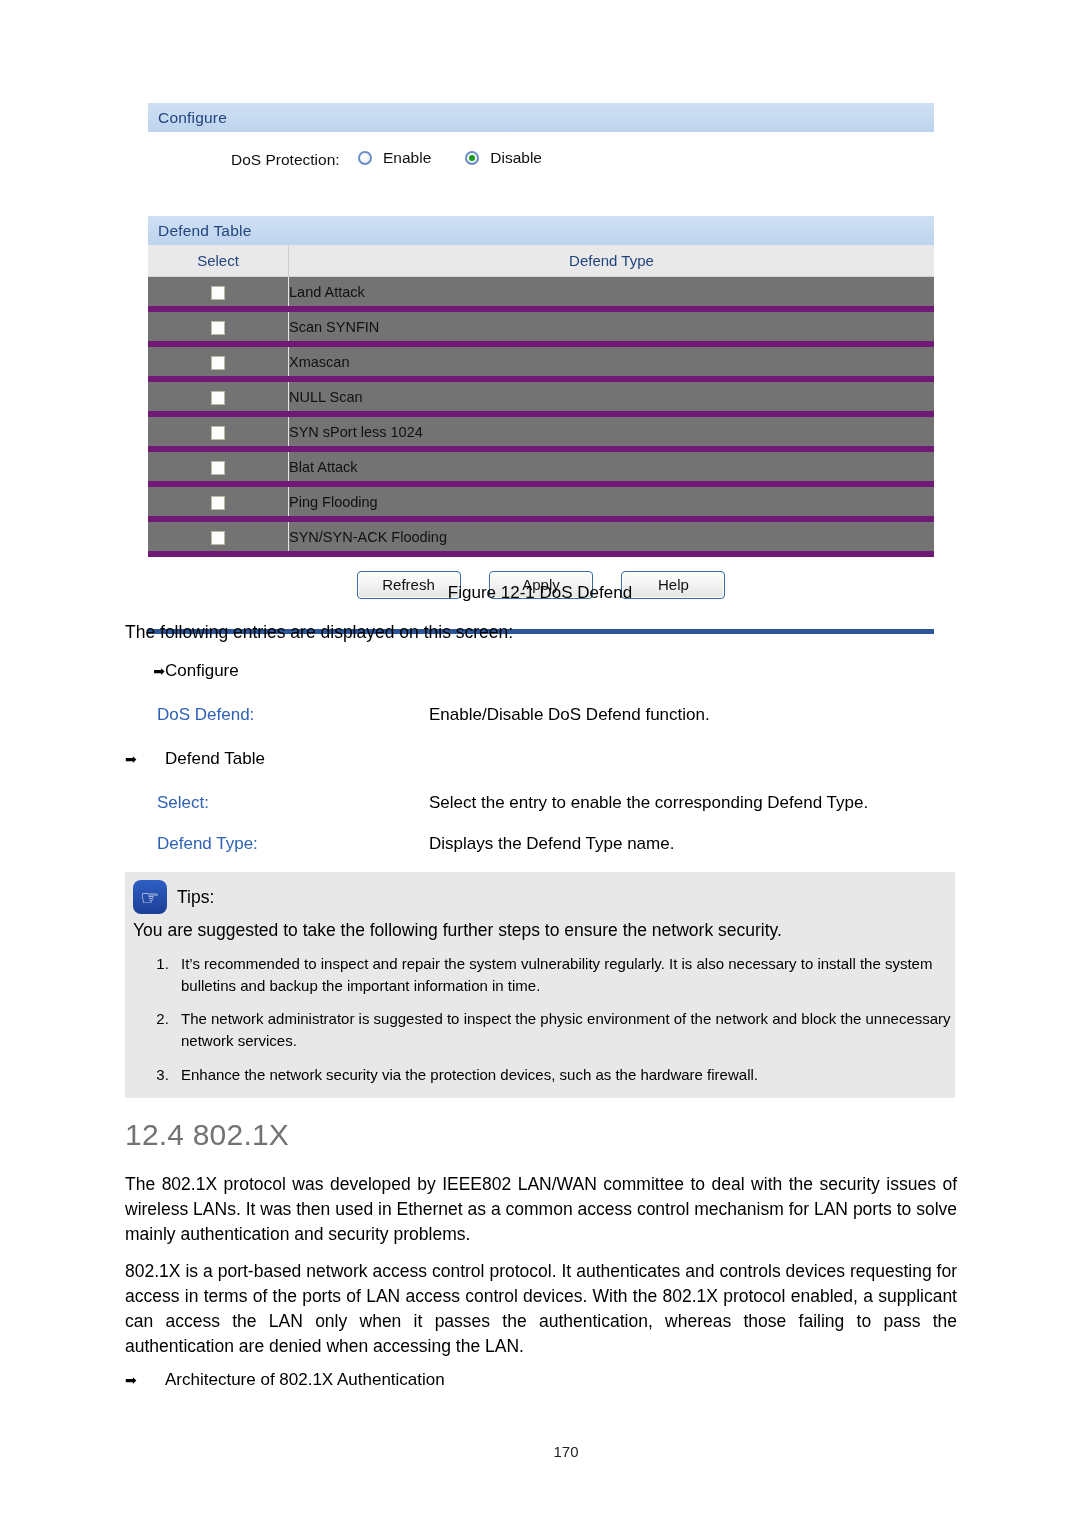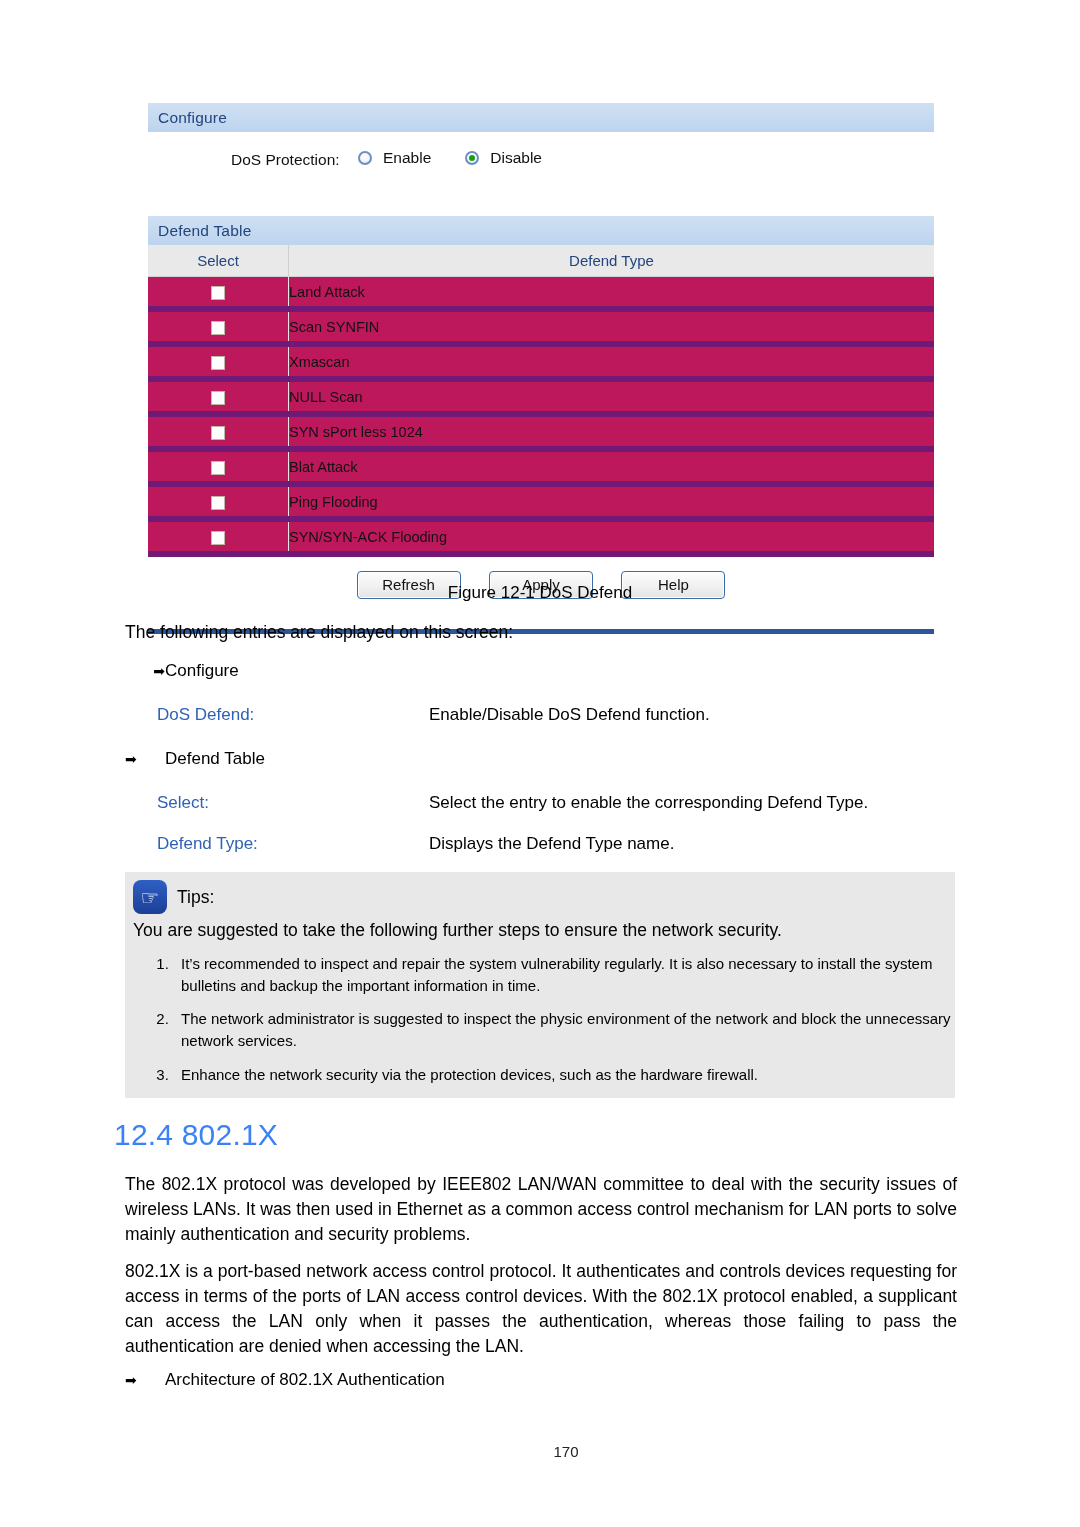--- a/index.html
+++ b/index.html
@@ -97,21 +97,21 @@
     margin-left: 11px;
     font-size: 15.5px;
     color: #111;
   }
 
   .gap-between-panels { height: 12px; background: #ffffff; }
 
   table.defend-table {
     width: 100%;
     border-collapse: collapse;
-    background: #be185d;
+    background: #737373;
     table-layout: fixed;
   }
   table.defend-table th {
     background: #e9e9e9;
     color: #23457f;
     font-size: 15px;
     font-weight: normal;
     padding: 7px 0;
     border-bottom: 1px solid #d3d3d3;
   }
@@ -262,24 +262,24 @@
   }
   ol.tips-list li {
     margin-bottom: 12px;
     padding-left: 8px;
   }
   ol.tips-list li:last-child { margin-bottom: 0; }
 
   
   .section-heading {
     position: absolute;
-    left: 114px;
+    left: 125px;
     top: 1118px;
     font-size: 30px;
-    color: #3b82f6;
+    color: #737373;
     letter-spacing: 0.2px;
   }
 
   .para {
     text-align: justify;
   }
 
   .page-number {
     position: absolute;
     left: 0;

